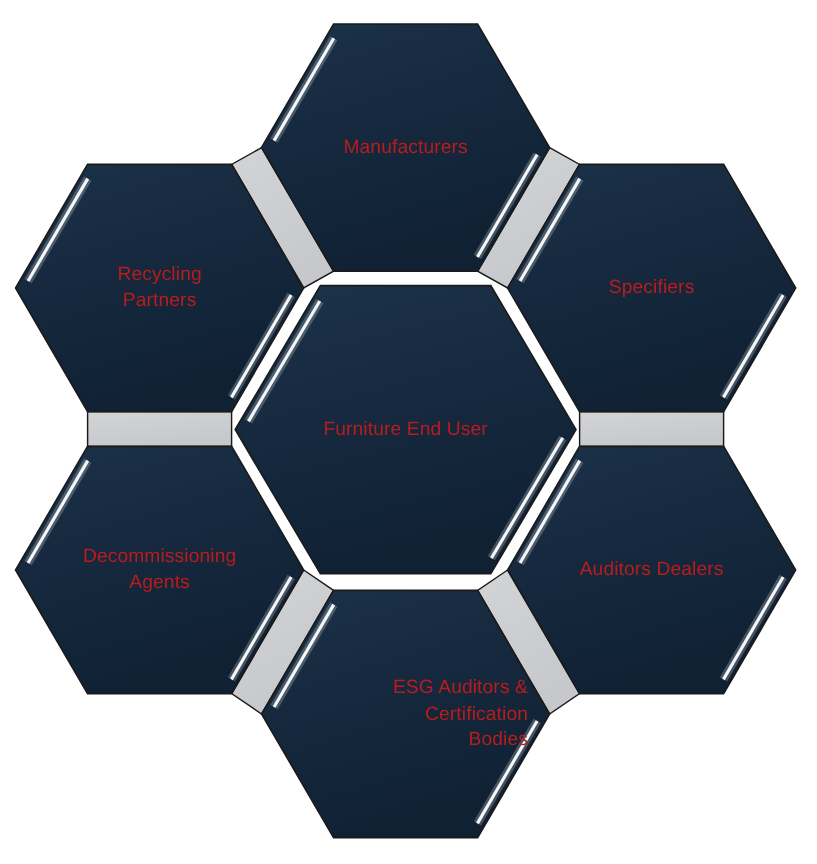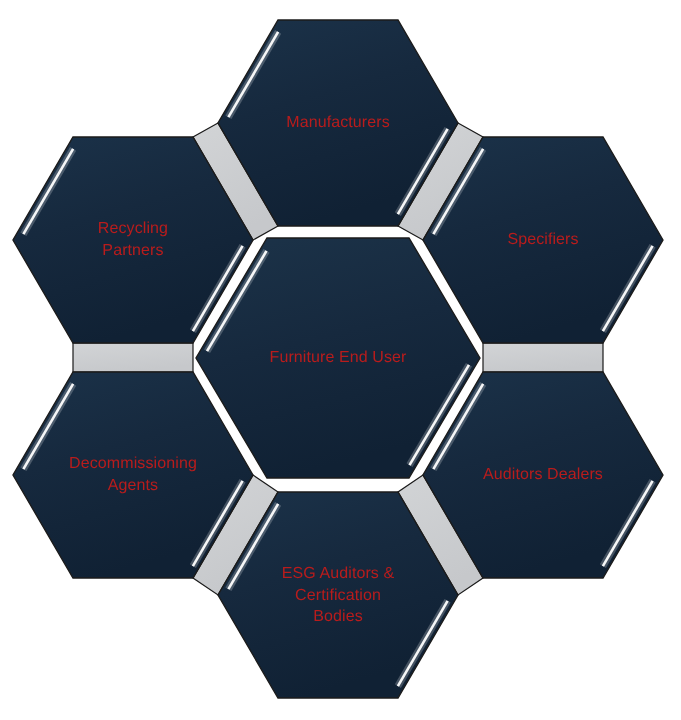--- a/index.html
+++ b/index.html
@@ -127,21 +127,21 @@
           <line x1="192.87" y1="331.13" x2="242.61" y2="245.82" stroke="#FFFFFF" stroke-width="2.6" stroke-linecap="butt" opacity="0.95"></line>
         </g>
       </g>
   </svg>
 
   <div id="label-layer">
       <div class="hex-label center-label" style="left: 338px; top: 358px; width: 241.4px;">Furniture End User</div>
       <div class="hex-label" style="left: 338px; top: 123px; width: 204px;">Manufacturers</div>
       <div class="hex-label" style="left: 543px; top: 240px; width: 204px;">Specifiers</div>
       <div class="hex-label" style="left: 543px; top: 475px; width: 204px;">Auditors Dealers</div>
-      <div class="hex-label" style="left: 338px; top: 595px; width: 204px;">ESG Auditors &amp;
+      <div class="hex-label" style="left: 338px; top: 595px; width: 204px; text-align: right;">ESG Auditors &amp;
 Certification
 Bodies</div>
       <div class="hex-label" style="left: 133px; top: 475px; width: 204px;">Decommissioning
 Agents</div>
       <div class="hex-label" style="left: 133px; top: 240px; width: 204px;">Recycling
 Partners</div>
     </div>
 
 </div>
 

